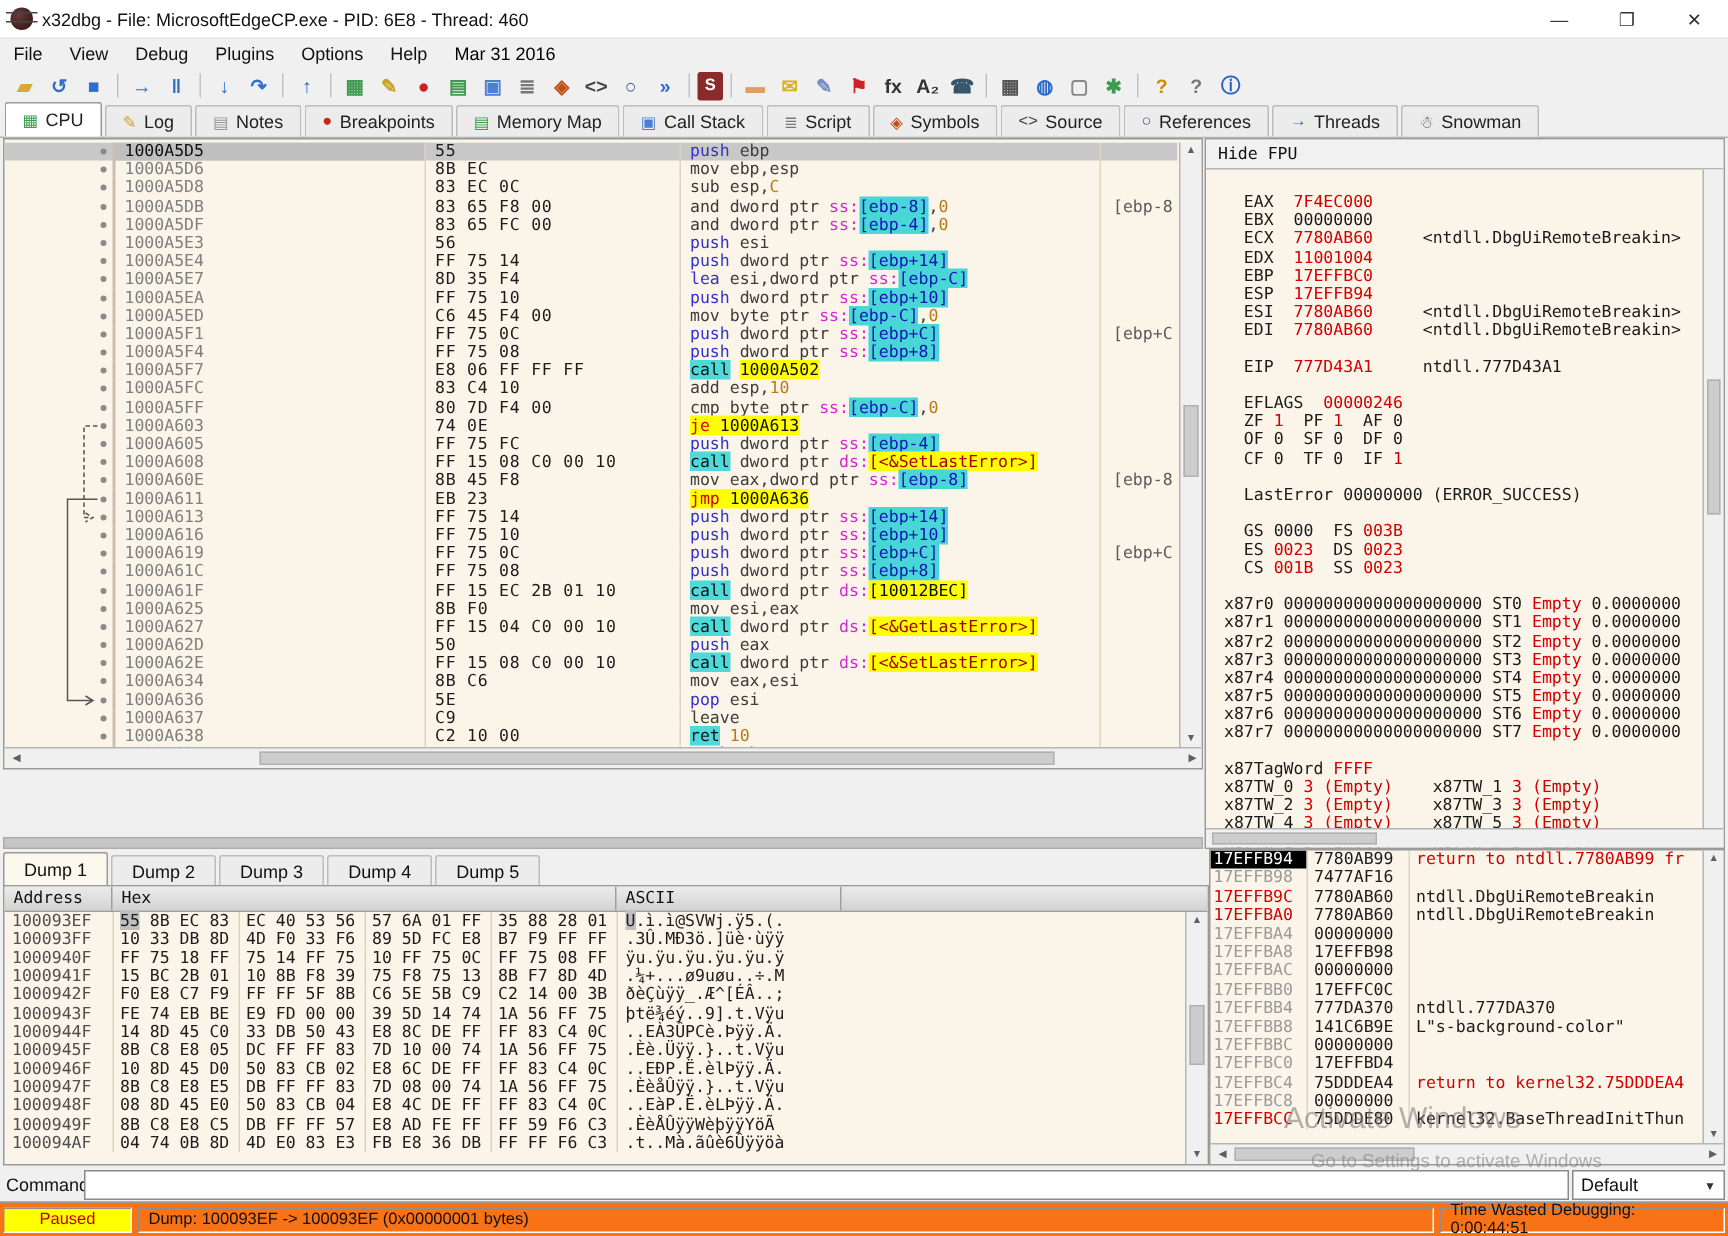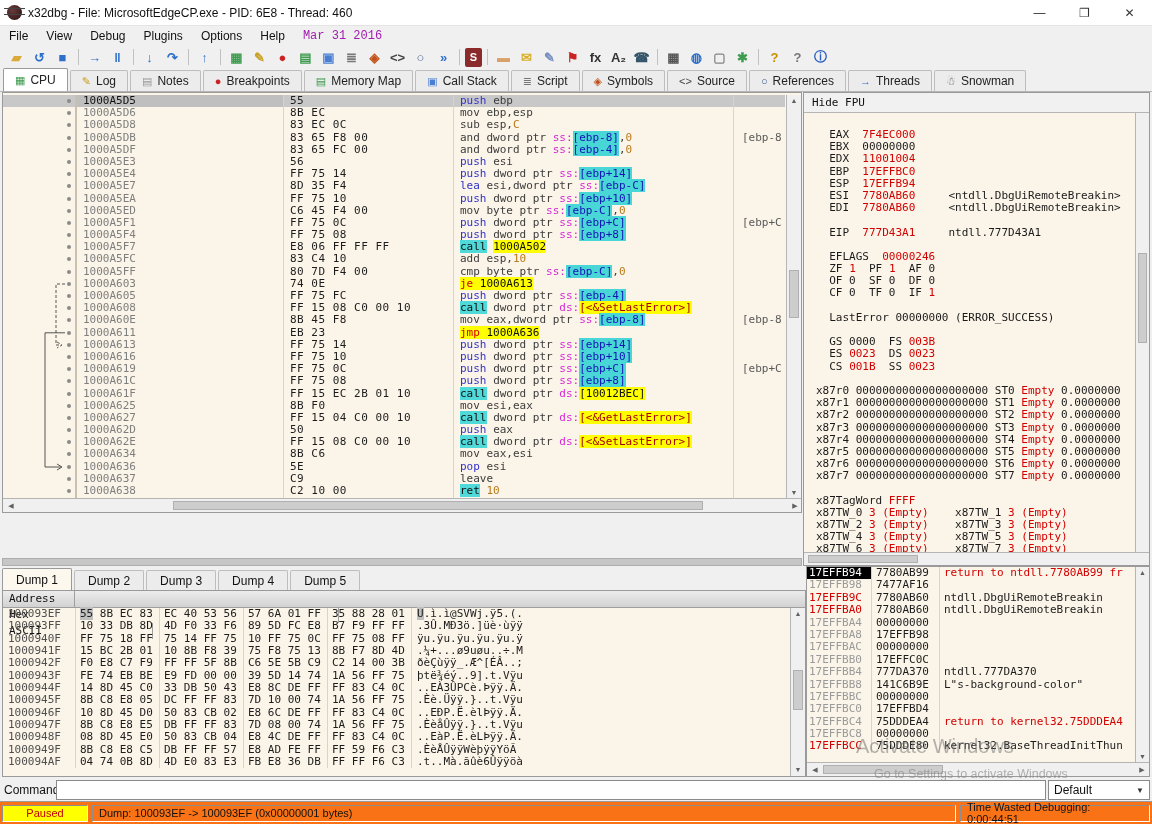--- a/index.html
+++ b/index.html
@@ -9,21 +9,21 @@
   
   #titlebar { position:absolute; left:0; top:0; width:1152px; height:26px; background:#ffffff; display:flex; align-items:center; padding-left:7px; font-size:12px; border-bottom:1px solid #e4e4e4; }
   #app-icon { width:15px; height:15px; margin-right:6px; border-radius:50%; background:radial-gradient(circle at 35% 35%, #6a3b3b, #2b0f0f); position:relative; }
   #app-icon:before { content:""; position:absolute; left:-3px; top:3px; right:-3px; height:1px; border-top:1px solid #444; border-bottom:1px solid #444; padding-top:4px; }
   #win-controls { position:absolute; right:0; top:0; height:26px; display:flex; }
   .winbtn { width:45px; height:26px; display:flex; align-items:center; justify-content:center; font-size:12px; color:#333; }
 
   
   #menubar { position:absolute; left:0; top:26px; width:1152px; height:19px; display:flex; align-items:center; font-size:12px; background:#f0f0f0; }
   .menu-item { padding:1px 9px; }
-  .menu-date { padding:1px 9px; color:#a21caf;font-family:Liberation Mono, monospace; }
+  .menu-date { padding:1px 9px; color:#000000; }
 
   
   #toolbar { position:absolute; left:0; top:45px; width:1152px; height:24px; display:flex; align-items:center; padding-left:5px; background:#f0f0f0; }
   .tbi { min-width:21px; height:19px; display:flex; align-items:center; justify-content:center; font-size:13px; font-weight:bold; margin:0 1px; border-radius:2px; }
   .tbsep { width:1px; height:16px; background:#c2c2c2; margin:0 4px; }
 
   
   #tabbar { position:absolute; left:0; top:69px; width:1152px; height:23px; display:flex; align-items:flex-end; padding-left:3px; background:#f0f0f0; border-bottom:1px solid #b5b5b5; }
   .tab { height:21px; display:flex; align-items:center; gap:5px; padding:0 11px; font-size:12px; background:#ececec; border:1px solid #bdbdbd; border-bottom:none; border-radius:2px 2px 0 0; margin-right:2px; color:#222; }
   .tab.active { background:#ffffff; height:23px; position:relative; z-index:3; border-color:#9a9a9a; }
@@ -78,21 +78,21 @@
   
   #infobox { left:2px; top:515px; width:800px; height:41px; background:#fdf8ee; border:1px solid #9a9a9a; font-family:"DejaVu Sans Mono",monospace; font-size:11px; padding:3px 7px; }
   #infobox .l2 { margin-top:12px; }
   #splitter { position:absolute; left:2px; top:558px; width:800px; height:8px; background:#c6c6c6; border:1px solid #adadad; }
 
   
   #dumptabs { position:absolute; left:2px; top:568px; height:22px; display:flex; align-items:flex-end; }
   .dtab { height:20px; padding:0 13px; display:flex; align-items:center; font-size:12px; background:#ececec; border:1px solid #bdbdbd; border-bottom:none; border-radius:2px 2px 0 0; margin-right:2px; }
   .dtab.active { background:#fdf8ee; height:22px; border-color:#9a9a9a; }
   #dump { left:2px; top:590px; width:804px; height:187px; }
-  #dump-header { display:flex; height:17px; background:linear-gradient(#ececec,#d2d2d2); border-bottom:1px solid #9f9f9f; font-family:"DejaVu Sans Mono",monospace; font-size:11px; line-height:16px;flex-direction:column; }
+  #dump-header { display:flex; height:17px; background:linear-gradient(#ececec,#d2d2d2); border-bottom:1px solid #9f9f9f; font-family:"DejaVu Sans Mono",monospace; font-size:11px; line-height:16px; }
   .dh-cell { padding-left:6px; border-right:1px solid #9f9f9f; color:#111; }
   .dumprow { display:flex; height:12.35px; font-family:"DejaVu Sans Mono",monospace; font-size:11px; line-height:12.35px; white-space:pre; }
   .du-addr { width:72px; flex:none; padding-left:5px; color:#4f4f4f; }
   .du-group { width:84px; flex:none; padding-left:4px; border-left:1px solid #ddd3c2; color:#1c1c1c; }
   .du-ascii { width:150px; flex:none; padding-left:5px; border-left:1px solid #ddd3c2; color:#1c1c1c; }
   .selbyte { background:#bfbfbf; }
   #dump-vsb { right:0; top:17px; width:15px; height:168px; }
 
   
   #stack { left:806px; top:566px; width:344px; height:211px; }
@@ -292,20 +292,21 @@
     <div class="sb-thumb" style="top:2px;bottom:2px;left:170px;width:530px;"></div>
     <div class="sb-arrow" style="right:2px;width:12px;line-height:13px;left:auto;">▶</div>
   </div>
 </div>
 
 <div id="regs" class="pane">
   <div id="fpu-btn">Hide FPU</div>
   <div id="reg-lines">
       <div class="regline"><span class="ck">  EAX  </span><span class="cr">7F4EC000</span></div>
       <div class="regline"><span class="ck">  EBX  </span><span class="ck">00000000</span></div>
+      <div class="regline"><span class="ck">  ECX  </span><span class="cr">7780AB60</span><span class="ck">     </span><span class="ck">&lt;ntdll.DbgUiRemoteBreakin&gt;</span></div>
       <div class="regline"><span class="ck">  EDX  </span><span class="cr">11001004</span></div>
       <div class="regline"><span class="ck">  EBP  </span><span class="cr">17EFFBC0</span></div>
       <div class="regline"><span class="ck">  ESP  </span><span class="cr">17EFFB94</span></div>
       <div class="regline"><span class="ck">  ESI  </span><span class="cr">7780AB60</span><span class="ck">     </span><span class="ck">&lt;ntdll.DbgUiRemoteBreakin&gt;</span></div>
       <div class="regline"><span class="ck">  EDI  </span><span class="cr">7780AB60</span><span class="ck">     </span><span class="ck">&lt;ntdll.DbgUiRemoteBreakin&gt;</span></div>
       <div class="regline">&nbsp;</div>
       <div class="regline"><span class="ck">  EIP  </span><span class="cr">777D43A1</span><span class="ck">     </span><span class="ck">ntdll.777D43A1</span></div>
       <div class="regline">&nbsp;</div>
       <div class="regline"><span class="ck">  EFLAGS  </span><span class="cr">00000246</span></div>
       <div class="regline"><span class="ck">  ZF </span><span class="cr">1</span><span class="ck">  PF </span><span class="cr">1</span><span class="ck">  AF 0</span></div>

